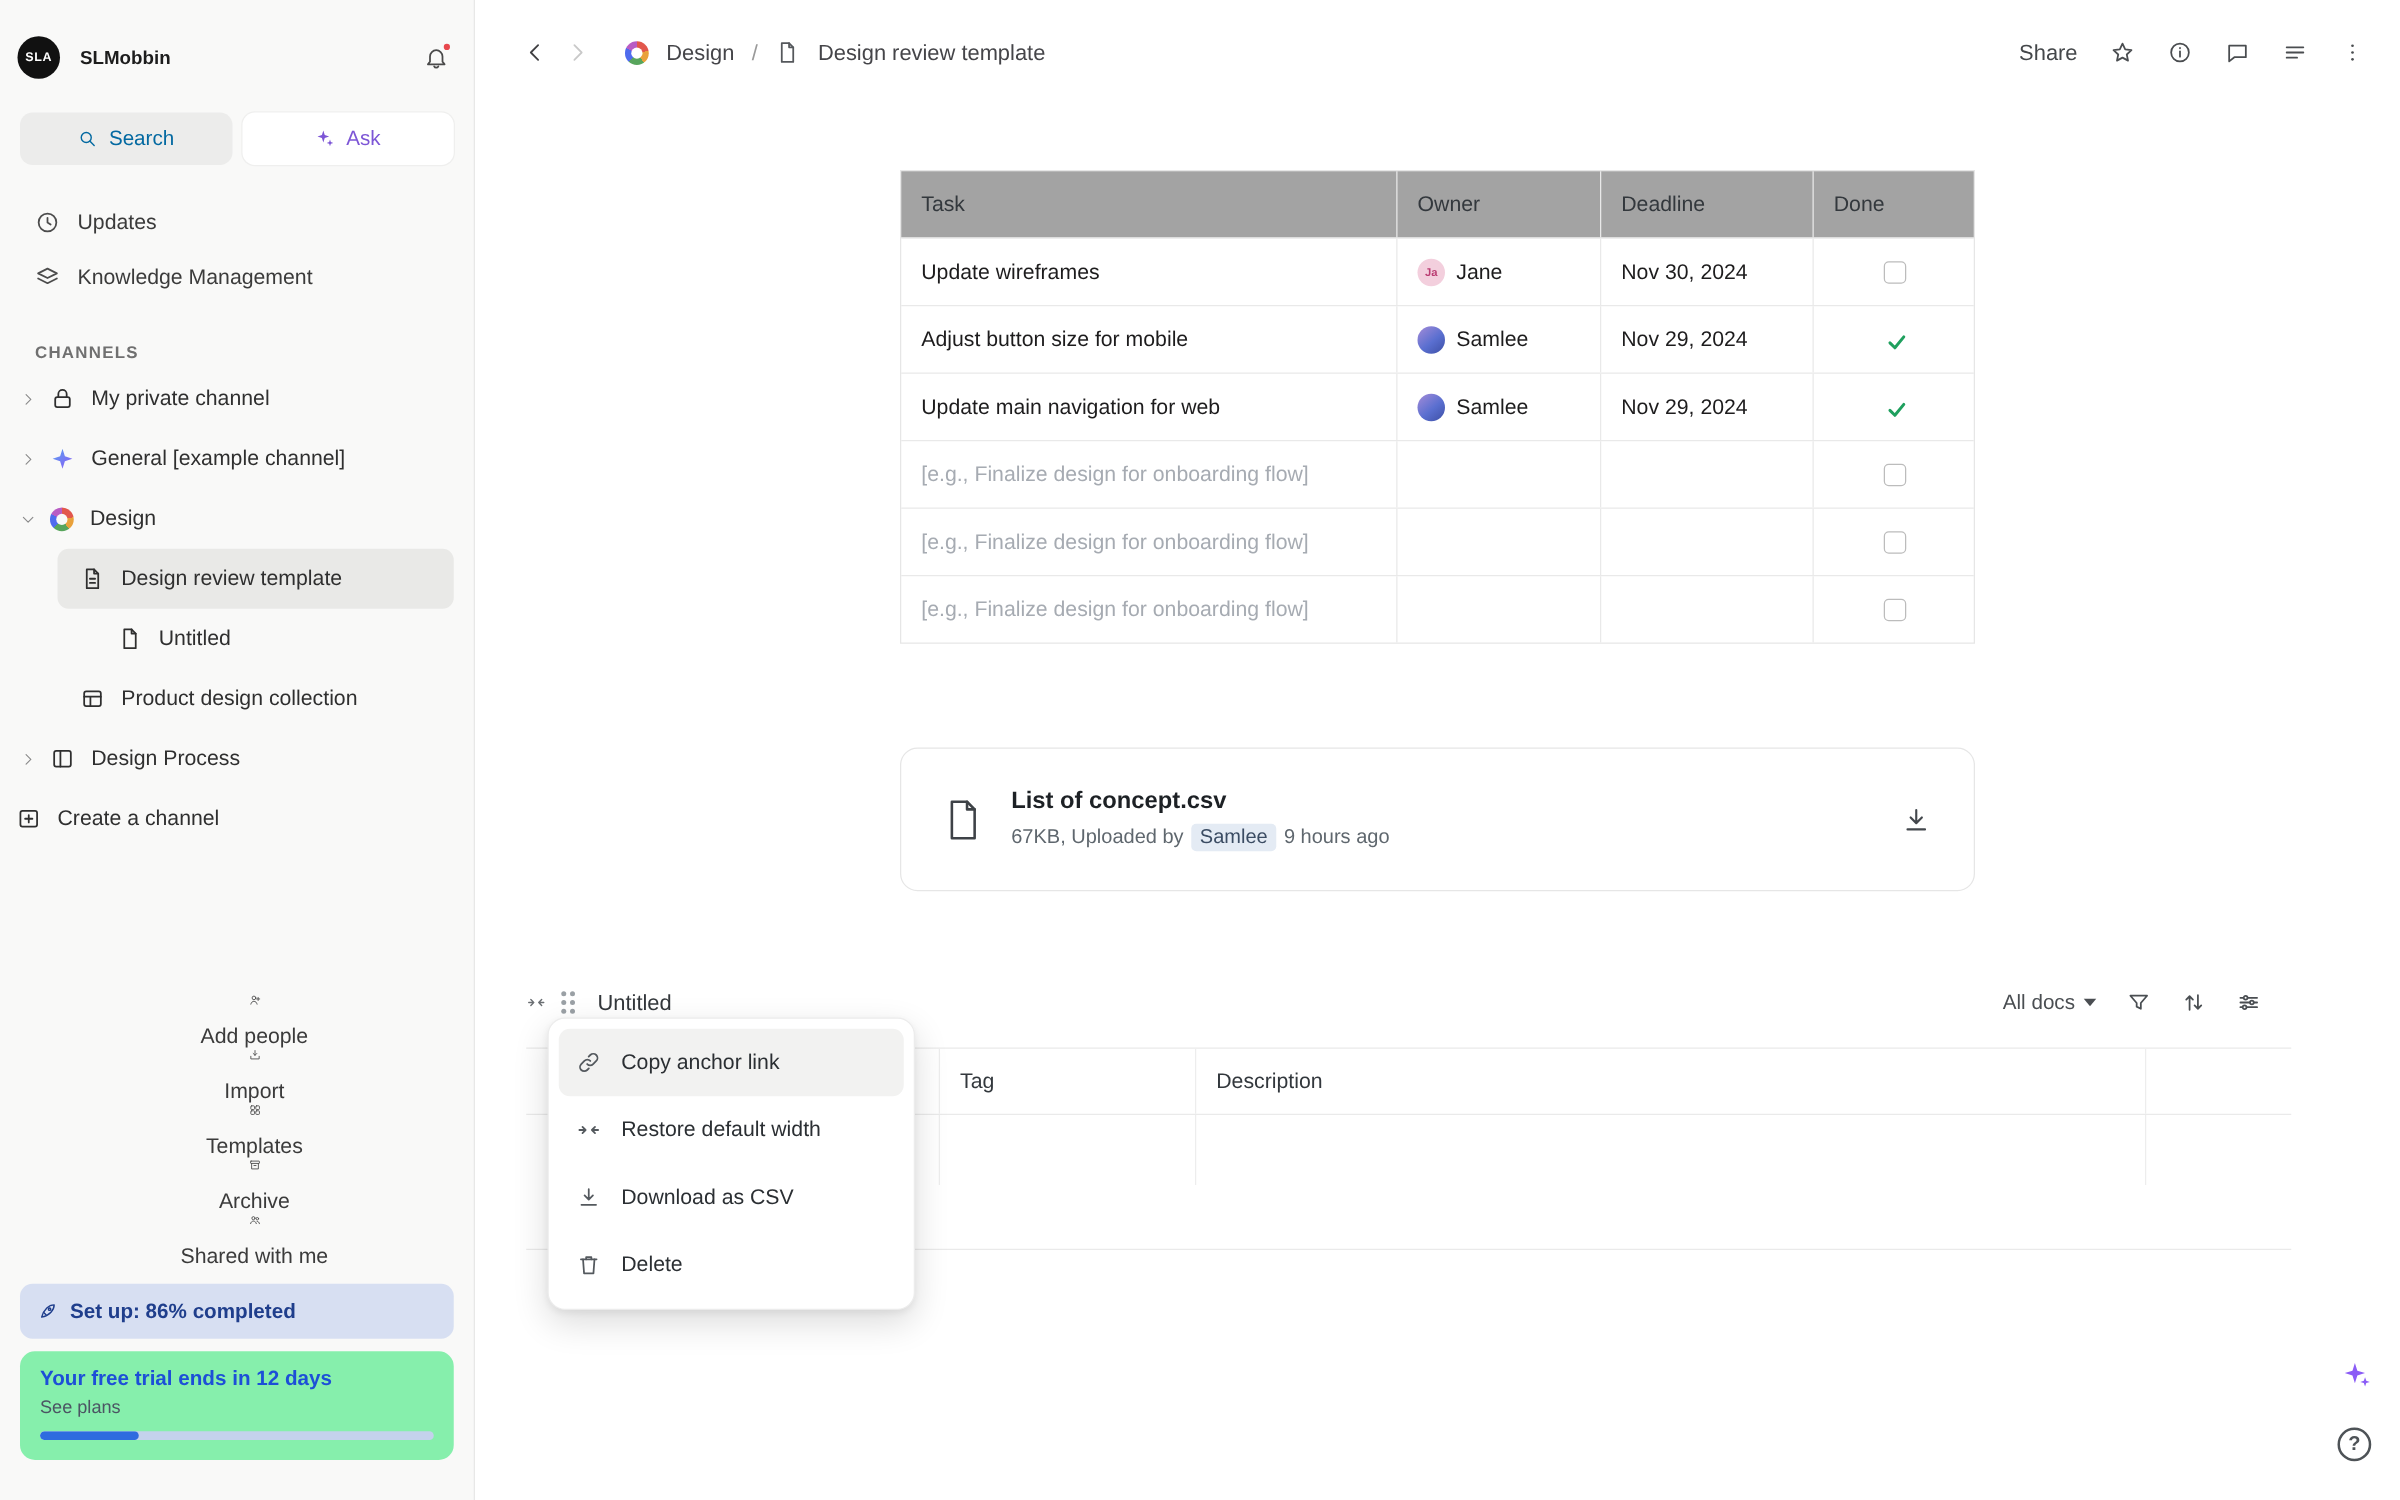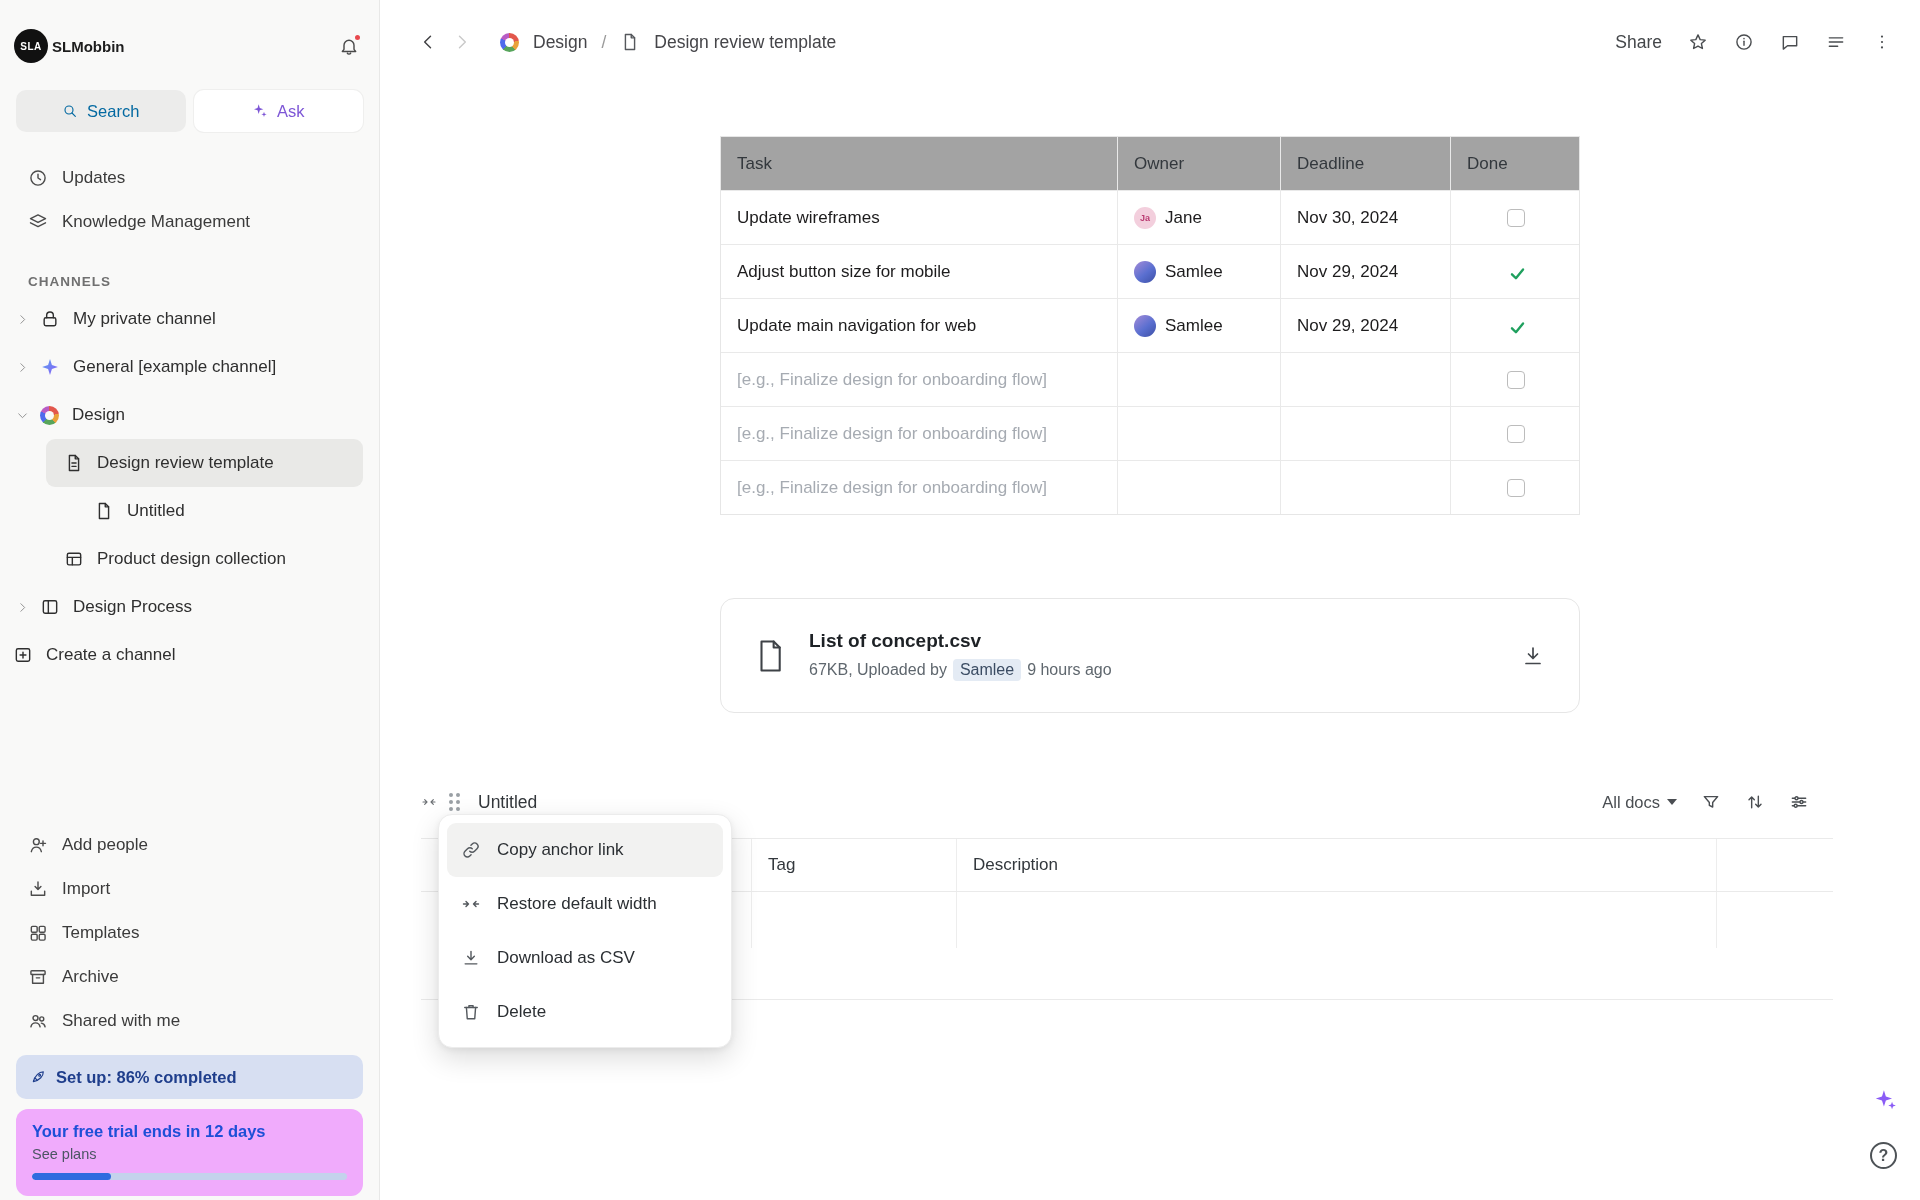--- a/index.html
+++ b/index.html
@@ -9,21 +9,21 @@
 
   
   .svgi { width:20px; height:20px; stroke:currentColor; fill:none; stroke-width:1.7;
     stroke-linecap:round; stroke-linejoin:round; display:block; }
   .svgi.sm { width:16px; height:16px; }
   .svgi.xs { width:13px; height:13px; }
 
   
   .sidebar { position:absolute; left:0; top:0; width:380px; height:1200px;
     background:#f9f9f8; border-right:1px solid #e8e8e7; display:flex; flex-direction:column; }
-  .ws-header { display:flex; align-items:center; gap:4px; padding:24px 20px 0 14px; height:68px; }
+  .ws-header { display:flex; align-items:center; gap:16px; padding:24px 20px 0 14px; height:68px; }
   .ws-logo { width:34px; height:34px; border-radius:50%; background:#111; color:#fff;
     font-size:10px; font-weight:700; letter-spacing:.5px; display:grid; place-items:center; flex:0 0 auto; }
   .ws-name { font-size:15px; font-weight:700; color:#1d1d1d; }
   .bell-wrap { margin-left:auto; position:relative; color:#4a4a4a; cursor:pointer; }
   .bell-dot { position:absolute; top:-3px; right:-3px; width:9px; height:9px; border-radius:50%;
     background:#e8484d; border:2px solid #f9f9f8; }
 
   .sb-buttons { display:flex; gap:8px; padding:0 16px; margin-top:22px; }
   .sb-btn { flex:1; height:42px; border-radius:10px; display:flex; align-items:center;
     justify-content:center; gap:9px; font-size:16.5px; cursor:pointer; border:none; }
@@ -45,27 +45,27 @@
   .ch-sub.sel { background:#e9e9e7; border-radius:9px; margin:0 16px 0 46px; padding-left:18px; font-weight:500; }
   .ch-sub.deep { padding-left:94px; }
 
   .palette { width:19px; height:19px; border-radius:50%; flex:0 0 auto; position:relative;
     background:conic-gradient(#e2574c 0 22%, #e9a13b 22% 40%, #58a55c 40% 62%, #4f6bed 62% 82%, #b85cc4 82% 100%); }
   .palette::after { content:""; position:absolute; inset:5px; border-radius:50%; background:#f9f9f8; }
   .palette.on-white::after { background:#fff; }
 
   .sb-spacer { flex:1; }
 
-  .sb-footer .sb-item { height:44px; }
+  .sb-footer .sb-item { height:44px;flex-direction:column; }
 
   .setup-banner { margin:12px 16px 0; height:44px; border-radius:10px; background:#d7dff2;
     color:#1f3e8c; font-weight:600; font-size:16.5px; display:flex; align-items:center;
     gap:10px; padding:0 14px; cursor:pointer; }
 
-  .trial-card { margin:10px 16px 4px; border-radius:12px; background:#f0abfc; padding:13px 16px 16px; cursor:pointer; }
+  .trial-card { margin:10px 16px 32px; border-radius:12px; background:#86efac; padding:13px 16px 16px; cursor:pointer; }
   .trial-title { color:#1d4fd7; font-size:16.5px; font-weight:600; }
   .trial-link { color:#4b5563; font-size:14.5px; margin-top:5px; }
   .trial-track { margin-top:11px; height:7px; border-radius:4px; background:#c4d2ec; overflow:hidden; }
   .trial-fill { height:100%; background:#2f6bdf; border-radius:4px; width:25%; }
 
   
   .main { position:absolute; left:380px; top:0; width:1540px; height:1200px; background:#fff; }
 
   .topbar { position:absolute; left:0; top:0; width:100%; height:84px; display:flex; align-items:center; }
   .crumbs { display:flex; align-items:center; gap:14px; padding-left:38px; font-size:17.5px; color:#454549; }

